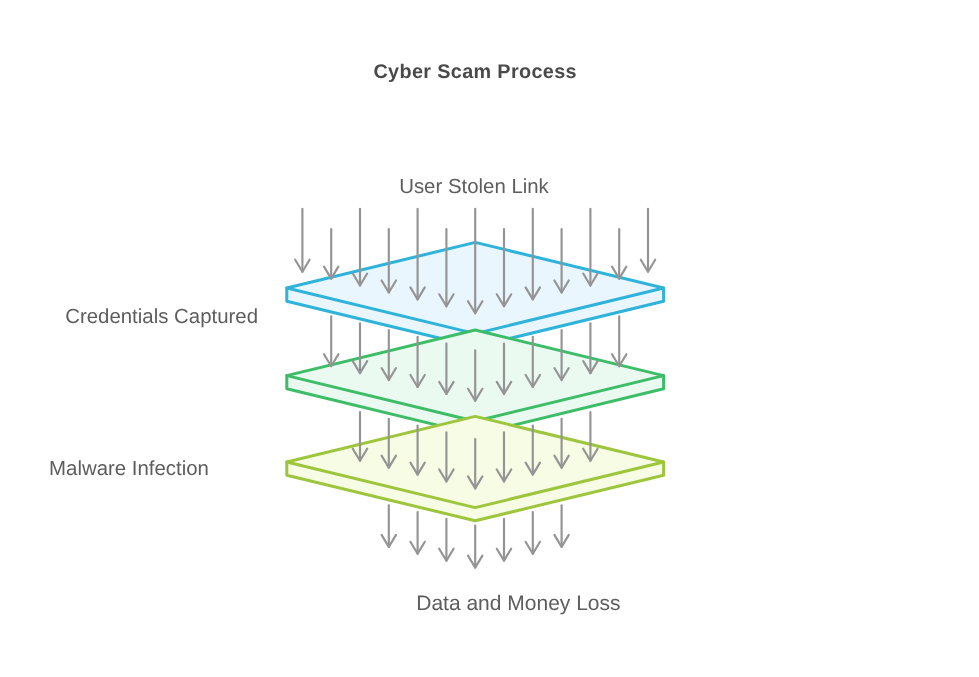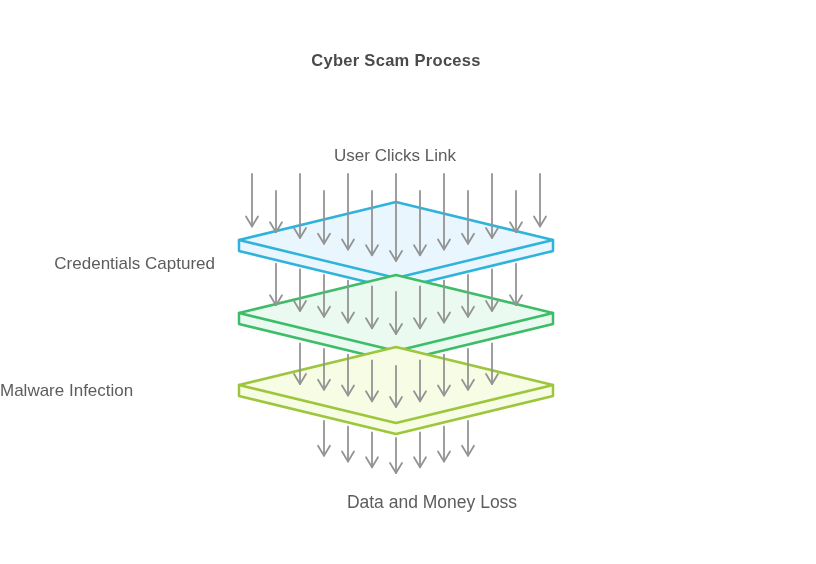--- a/index.html
+++ b/index.html
@@ -13,21 +13,21 @@
     white-space:nowrap;
   }
   .title{
     position:absolute;left:0;top:51px;width:792px;text-align:center;
     font-size:16.5px;font-weight:700;letter-spacing:.3px;color:#4a4a4a;white-space:nowrap;
   }
   .source-lbl{left:0;top:146px;width:790px;text-align:center;}
   .sink-lbl{left:0;top:492px;width:792px;text-align:center;font-size:17.5px;margin-left:36px;}
   .layer-lbl-0{left:0;top:254px;width:215px;text-align:right;}
   .layer-lbl-1{left:577px;top:308px;}
-  .layer-lbl-2{left:0;top:381px;width:215px;text-align:left;}
+  .layer-lbl-2{left:0;top:381px;width:215px;text-align:center;}
 </style>
 </head>
 <body>
 
 <div class="stage">
   <svg id="scene" width="816" height="564" viewBox="0 0 816 564">
       <g stroke="#2fb3da" stroke-width="2.5" stroke-linejoin="round" stroke-linecap="round">
         <path d="M 239,240 L 396,202 L 553,240 L 553,251 L 396,289 L 239,251 Z" fill="#e9f6fd"></path>
         <path d="M 239,240 L 396,278 L 553,240" fill="none"></path>
       </g>
@@ -197,17 +197,17 @@
           <polyline points="438,451.48 444,461.48 450,451.48"></polyline>
         </g>
         <g>
           <line x1="468" y1="421.008" x2="468" y2="455.72"></line>
           <polyline points="462,445.72 468,455.72 474,445.72"></polyline>
         </g>
       </g>
     </svg>
 
   <div class="title">Cyber Scam Process</div>
-  <div class="lbl source-lbl">User Clicks Link</div>
+  <div class="lbl source-lbl">User Stolen Link</div>
   <div class="lbl layer-lbl-0">Credentials Captured</div>
   <div class="lbl layer-lbl-2">Malware Infection</div>
   <div class="lbl sink-lbl">Data and Money Loss</div>
 </div>
 
 </body></html>

